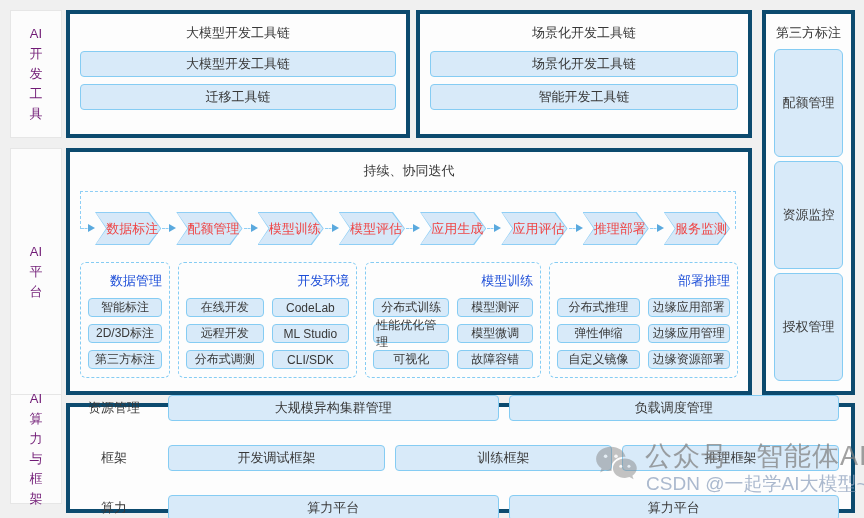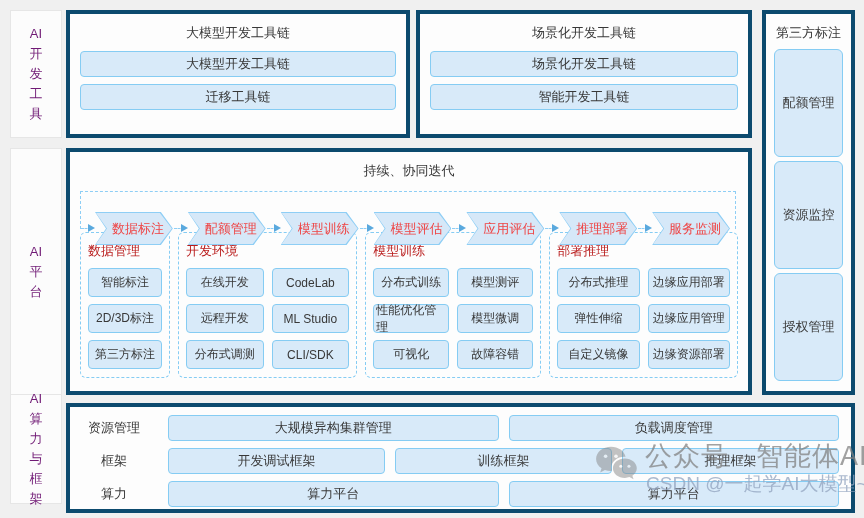--- a/index.html
+++ b/index.html
@@ -79,33 +79,33 @@
   .chev-label {
     position:relative; z-index:1; height:100%; display:flex; align-items:center;
     justify-content:center; font-size:13px; padding-left:8px; color:#ef4444;
   }
 
   .groups-row { display:flex; gap:8px; margin:12px 10px 13px; flex:1; }
   .group {
     border:1px dashed #85ccf3; border-radius:6px; padding:7px 7px 8px;
     display:flex; flex-direction:column; background:transparent;
   }
-  .group-title { text-align:left; font-size:13px; padding:2px 0 8px; color:#b91c1c; }
+  .group-title { text-align:right; font-size:13px; padding:2px 0 8px; color:#1d4ed8; }
   .group-grid { display:grid; gap:7px 8px; flex:1; align-content:start; }
   .cols1 { grid-template-columns:1fr; }
   .cols2 { grid-template-columns:1fr 1fr; }
-  .group .btn { height:29px; font-size:12px; }
+  .group .btn { height:19px; font-size:12px; }
   #group-data { flex:0 0 90px; }
   #group-dev  { flex:1.02; }
   #group-train{ flex:1.0; }
   #group-deploy{ flex:1.08; }
 
   
   #panel-infra { left:66px; top:403px; width:789px; height:110px;
-    display:flex; flex-direction:column; gap:7px; padding:8px 12px 8px 0; }
+    display:flex; flex-direction:column; justify-content:center; gap:24px; padding:8px 12px 8px 0; }
   .infra-row { display:flex; align-items:center; gap:10px; }
   .infra-label { flex:0 0 88px; text-align:center; font-size:13px; color:#383838; }
   .infra-boxes { flex:1; display:flex; gap:10px; }
   .infra-boxes .btn { flex:1; }
 
   
   .watermark {
     position:absolute; left:594px; top:440px; display:flex; align-items:flex-start;
     gap:7px; pointer-events:none; z-index:5;
   }
@@ -181,20 +181,25 @@
             <span class="chev-in"></span>
             <span class="chev-label">模型训练</span>
           </div>
 
           <div class="chev">
             <span class="chev-shape"></span>
             <span class="chev-in"></span>
             <span class="chev-label">模型评估</span>
           </div>
 
+          <div class="chev">
+            <span class="chev-shape"></span>
+            <span class="chev-in"></span>
+            <span class="chev-label">应用生成</span>
+          </div>
 
           <div class="chev">
             <span class="chev-shape"></span>
             <span class="chev-in"></span>
             <span class="chev-label">应用评估</span>
           </div>
 
           <div class="chev">
             <span class="chev-shape"></span>
             <span class="chev-in"></span>

